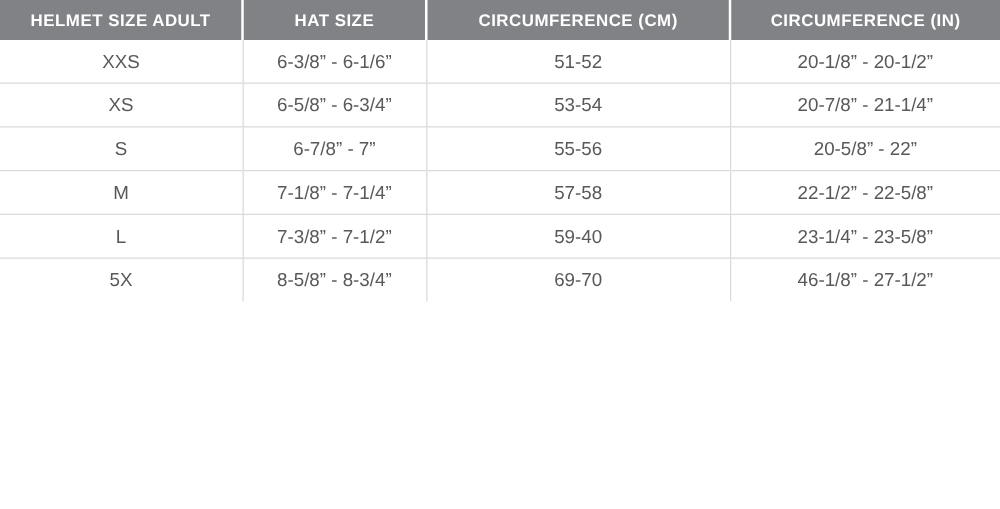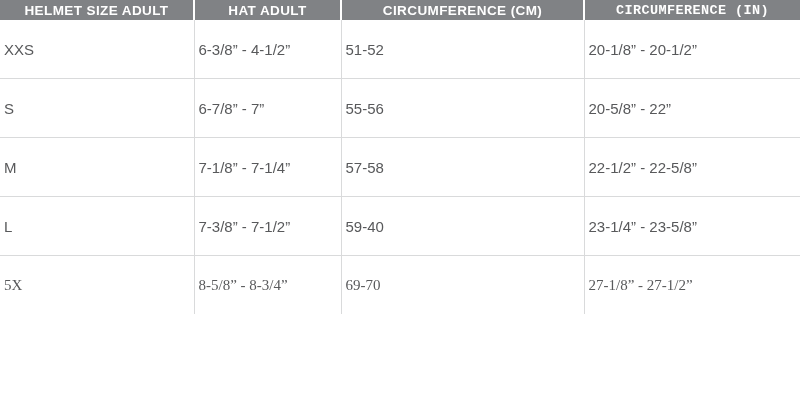--- a/index.html
+++ b/index.html
@@ -19,75 +19,80 @@
     width: 800px;
     table-layout: fixed;
   }
   table.size-chart th {
     background: #808285;
     color: #ffffff;
     font-size: 13.5px;
     font-weight: bold;
     letter-spacing: 0.4px;
     text-align: center;
-    height: 20px;
+    height: 32px;
     padding: 0 16px;
     border-right: 2px solid #ffffff;
     white-space: nowrap;
   }
   table.size-chart th:last-child {
     border-right: none;
-    font-family: Liberation Mono, monospace;
   }
   table.size-chart td {
     font-size: 15px;
+    text-align: center;
     height: 34px;
-    padding: 12px 4px;
+    padding: 0 4px;
     color: #58595b;
     border-bottom: 1px solid #d9dadb;
     border-right: 1px solid #d9dadb;
     white-space: nowrap;
   }
   table.size-chart td:last-child {
     border-right: none;
     margin-top: 19px;
   }
   table.size-chart tbody tr:last-child td {
     border-bottom: none;
-    font-family: Liberation Serif, serif;
   }
   col.c0 { width: 194px; }
   col.c1 { width: 147px; }
   col.c2 { width: 243px; }
   col.c3 { width: 216px; }
 </style>
 </head>
 <body>
 
 <table class="size-chart">
   <colgroup>
     <col class="c0">
       <col class="c1">
       <col class="c2">
       <col class="c3">
   </colgroup>
   <thead>
     <tr>
       <th>HELMET SIZE ADULT</th>
-      <th>HAT ADULT</th>
+      <th>HAT SIZE</th>
       <th>CIRCUMFERENCE (CM)</th>
       <th>CIRCUMFERENCE (IN)</th>
     </tr>
   </thead>
   <tbody>
     <tr>
       <td>XXS</td>
-      <td>6-3/8” - 4-1/2”</td>
+      <td>6-3/8” - 6-1/6”</td>
       <td>51-52</td>
       <td>20-1/8” - 20-1/2”</td>
+    </tr>
+    <tr>
+      <td>XS</td>
+      <td>6-5/8” - 6-3/4”</td>
+      <td>53-54</td>
+      <td>20-7/8” - 21-1/4”</td>
     </tr>
     <tr>
       <td>S</td>
       <td>6-7/8” - 7”</td>
       <td>55-56</td>
       <td>20-5/8” - 22”</td>
     </tr>
     <tr>
       <td>M</td>
       <td>7-1/8” - 7-1/4”</td>
@@ -97,16 +102,16 @@
     <tr>
       <td>L</td>
       <td>7-3/8” - 7-1/2”</td>
       <td>59-40</td>
       <td>23-1/4” - 23-5/8”</td>
     </tr>
     <tr>
       <td>5X</td>
       <td>8-5/8” - 8-3/4”</td>
       <td>69-70</td>
-      <td>27-1/8” - 27-1/2”</td>
+      <td>46-1/8” - 27-1/2”</td>
     </tr>
   </tbody>
 </table>
 
 </body></html>

